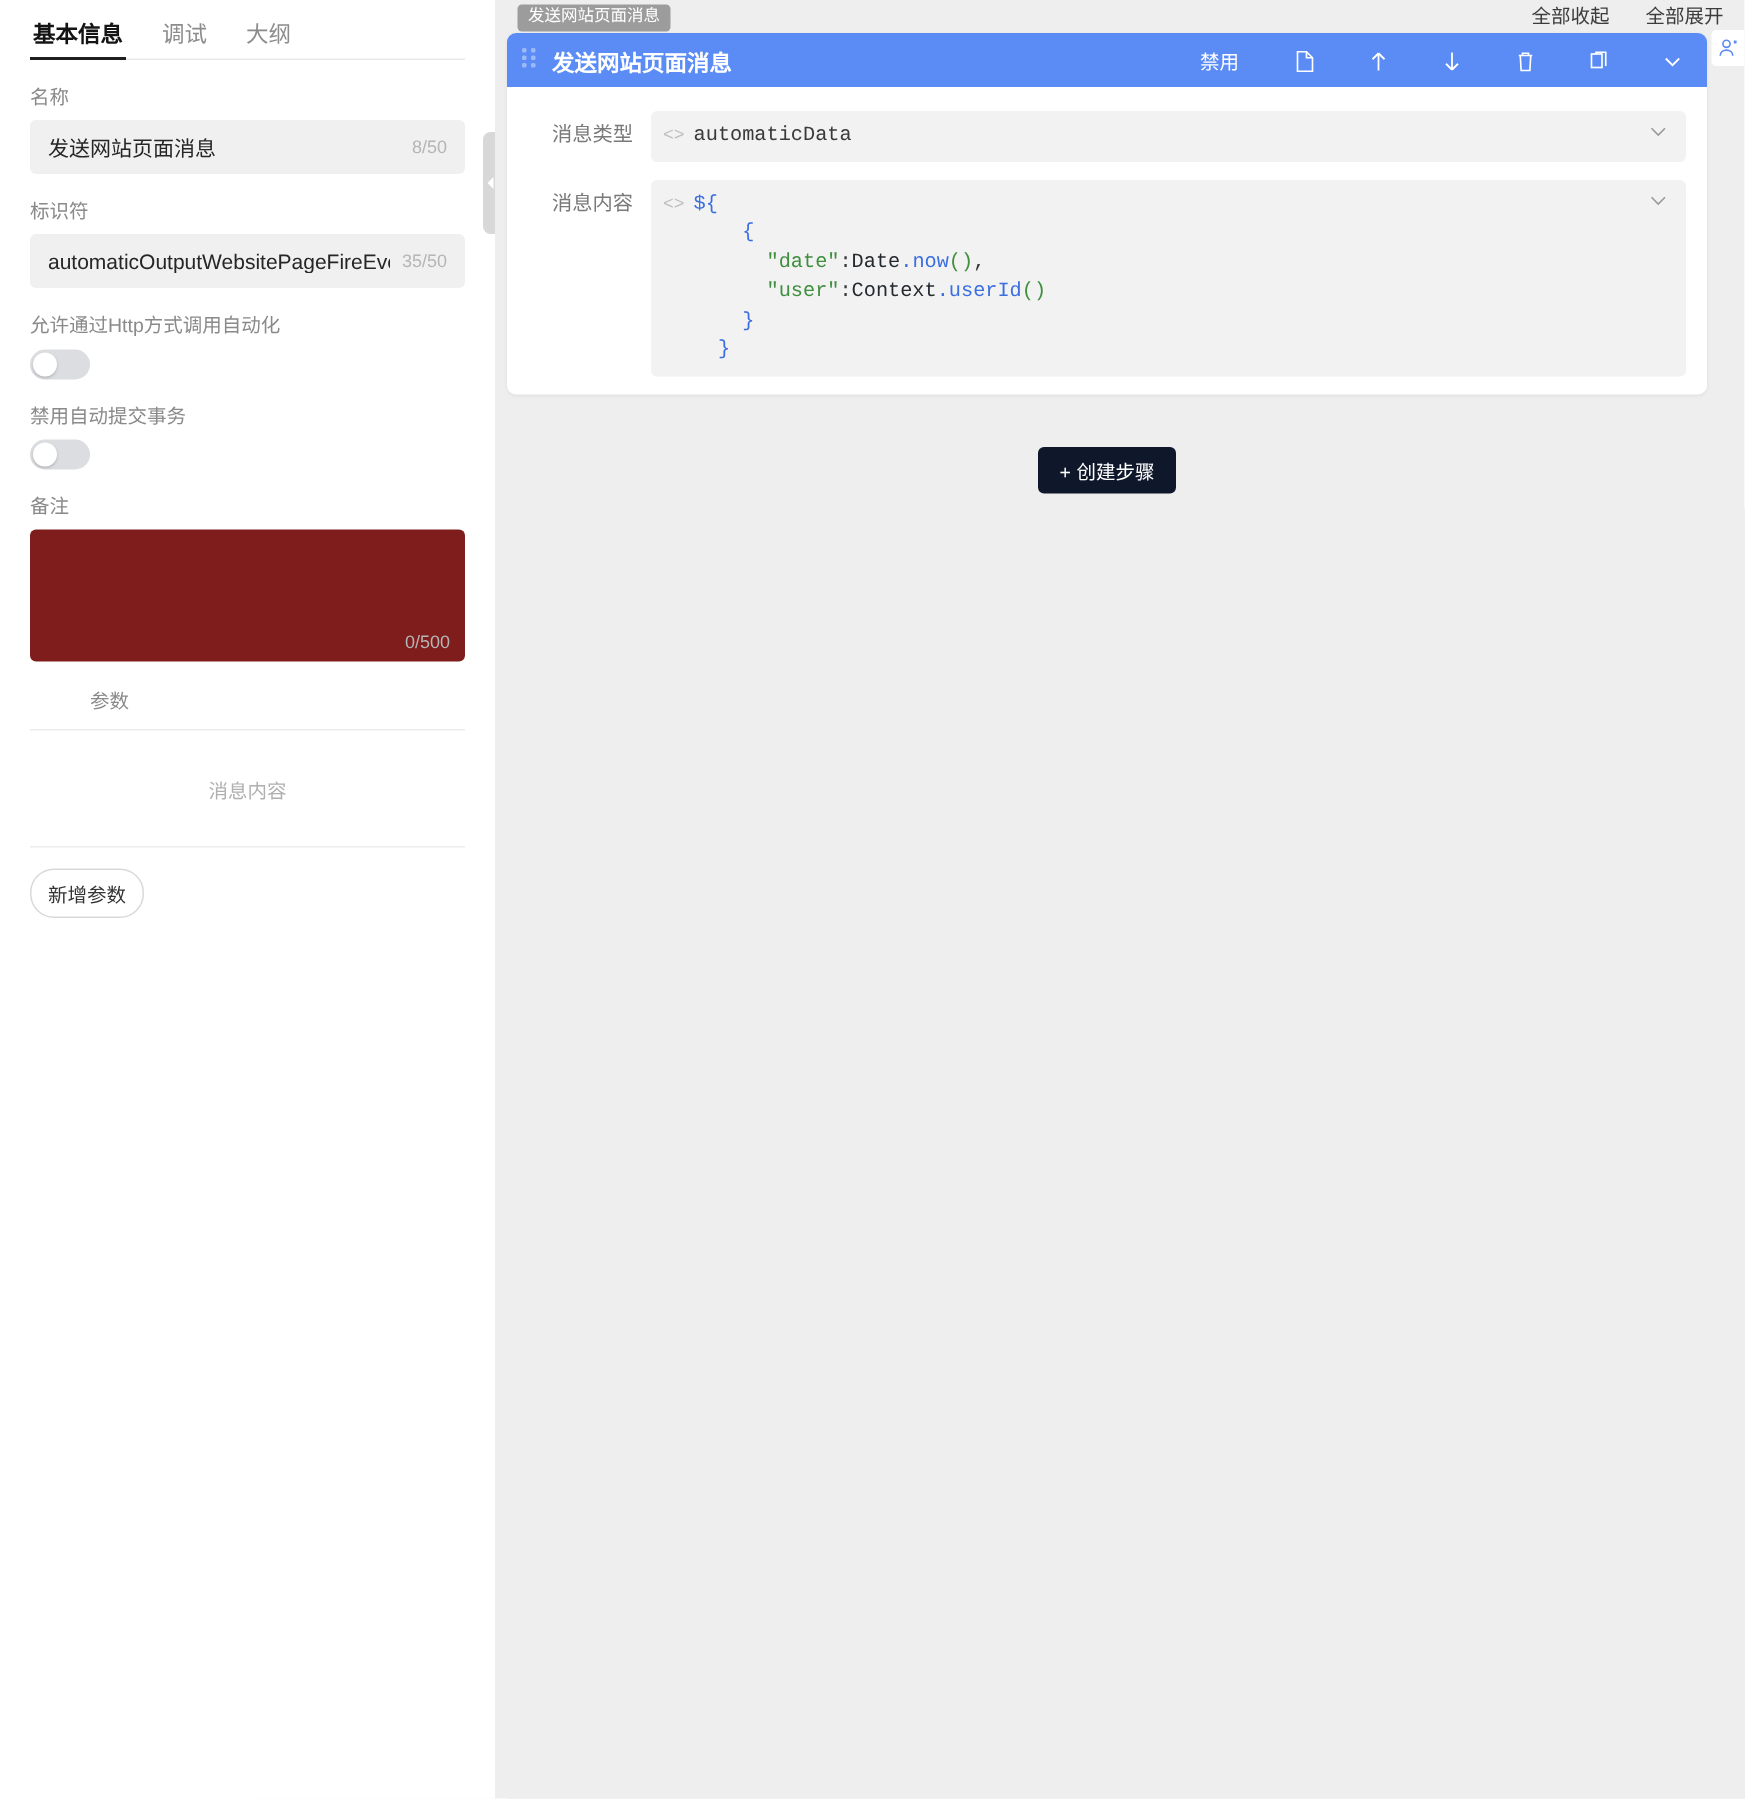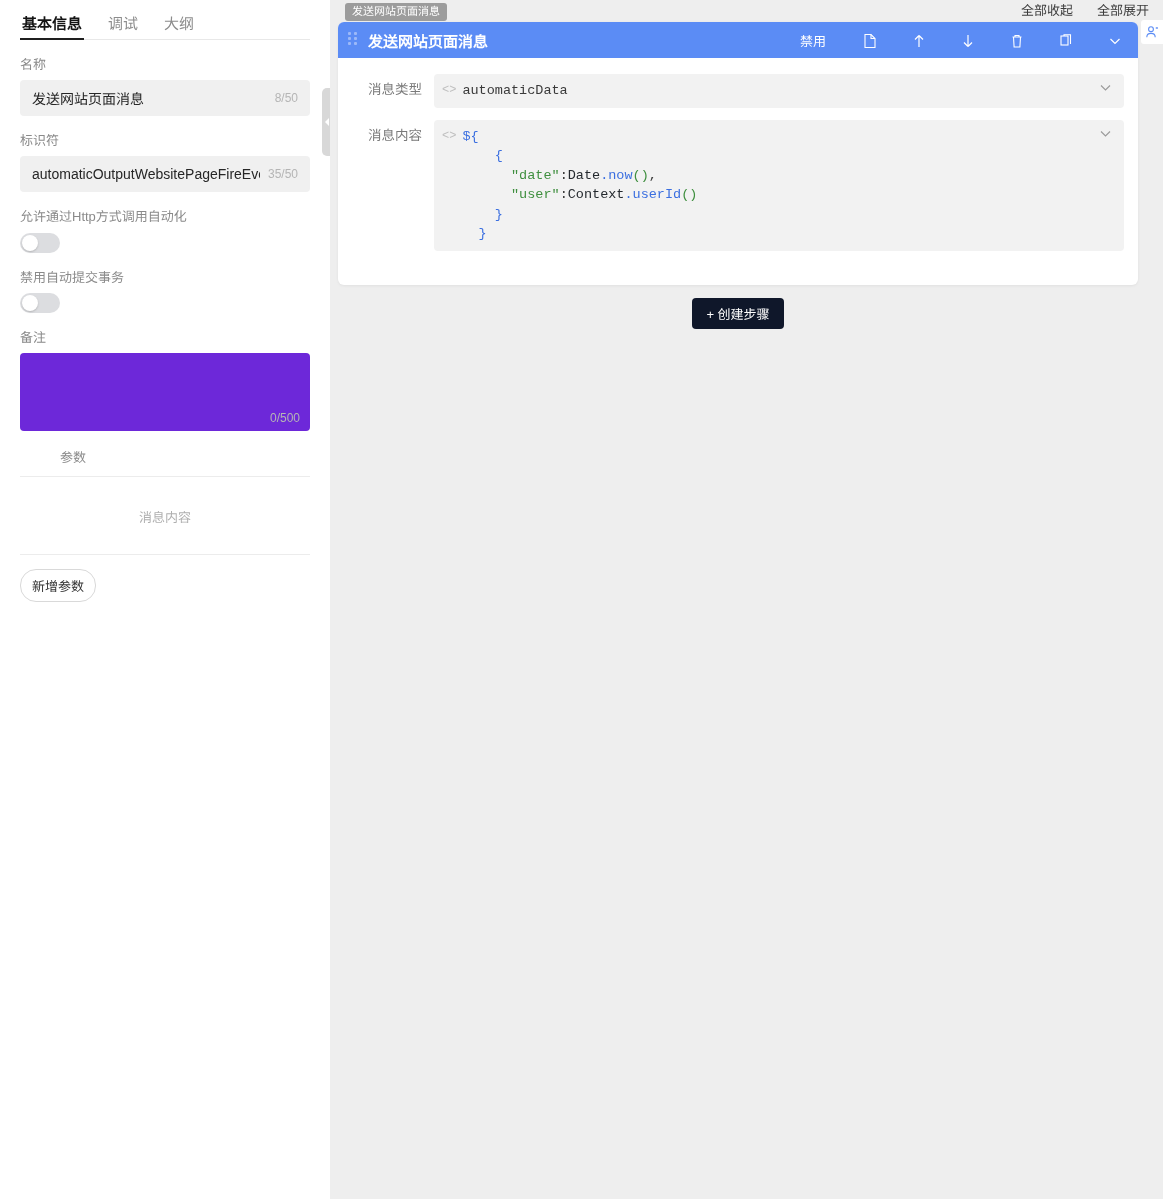--- a/index.html
+++ b/index.html
@@ -66,21 +66,21 @@
   }
   .switch::after {
     content: ""; position: absolute;
     top: 2px; left: 2px;
     width: 16px; height: 16px; border-radius: 50%;
     background: #ffffff;
     box-shadow: 0 1px 2px rgba(0,0,0,.18);
   }
 
   .textarea {
-    height: 78px; background: #6d28d9;
+    height: 88px; background: #7f1d1d;
     border-radius: 4px; position: relative;
     cursor: text;
   }
   .textarea .counter {
     position: absolute; right: 10px; bottom: 6px; margin: 0;
   }
 
   .meta {
     margin-top: 26px;
     font-size: 12.5px; color: #9a9a9a;
@@ -187,21 +187,21 @@
     padding: 4px 8px; cursor: pointer;
     border-radius: 3px;
   }
   .act-icon {
     width: 26px; height: 26px;
     display: flex; align-items: center; justify-content: center;
     cursor: pointer; border-radius: 3px;
   }
   .act-icon svg { display: block; }
 
-  .card-body { padding: 16px 14px 34px 14px; }
+  .card-body { padding: 16px 14px 12px 14px; }
   .form-row { display: flex; align-items: flex-start; margin-bottom: 12px; }
   .form-row:last-child { margin-bottom: 0; }
   .form-label {
     width: 82px; flex: 0 0 82px;
     text-align: right; padding-right: 12px;
     font-size: 13.5px; color: #7a7a7a;
     line-height: 32px;
   }
   .code-field {
     flex: 1; background: #f2f2f2;

